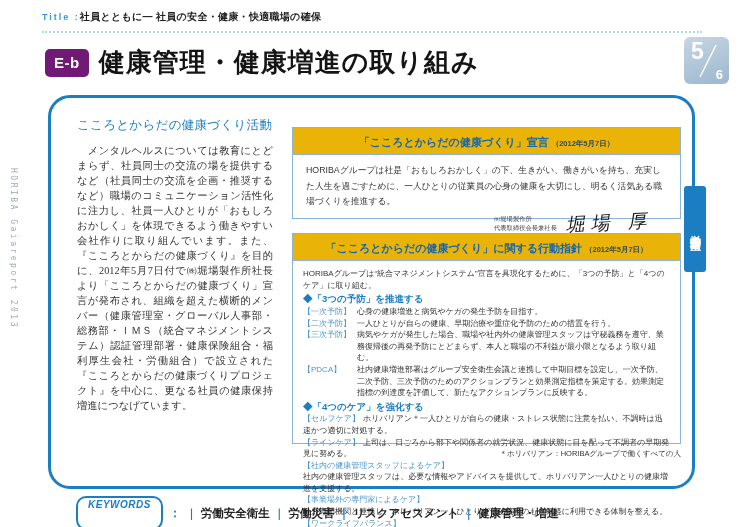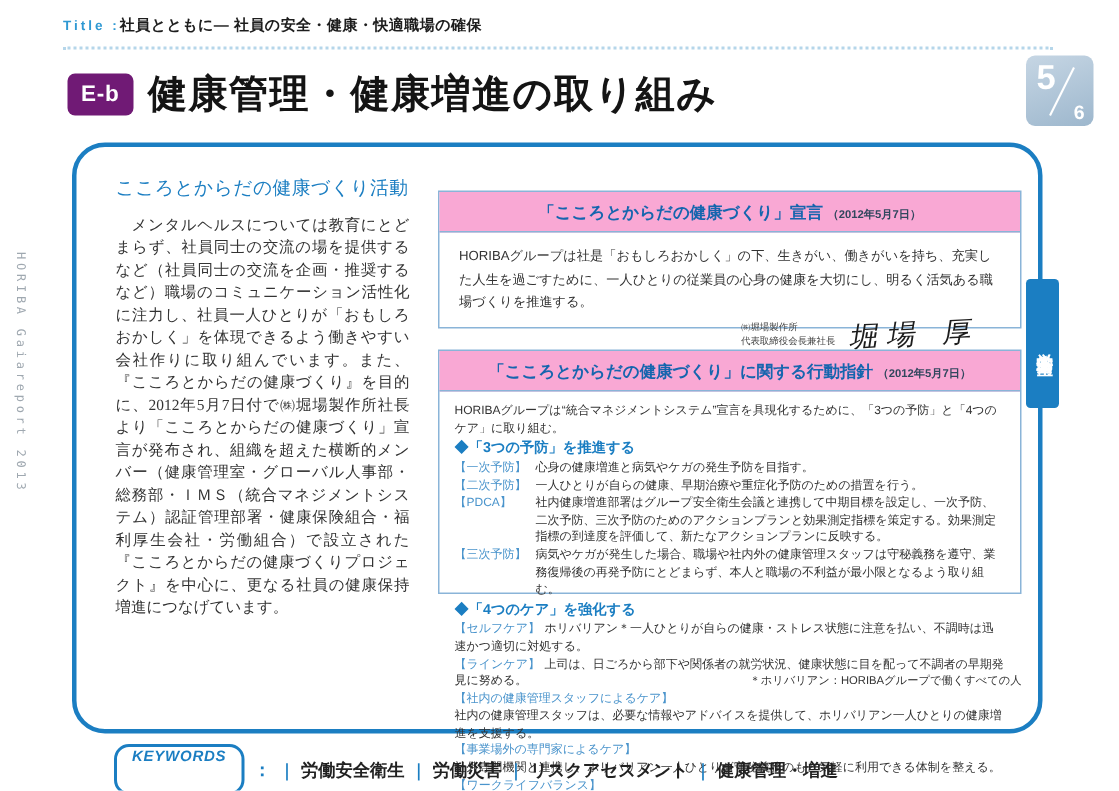--- a/index.html
+++ b/index.html
@@ -89,23 +89,23 @@
     font-size: 10.3px; line-height: 15px; color: #333;
     text-align: justify;
   }
 
   
   .doc-box {
     position: absolute; left: 292px; width: 389px;
     border: 1px solid #8ab4d8; background: #fff;
   }
   .doc-box.declaration { top: 127px; height: 92px; }
-  .doc-box.guideline   { top: 233px; height: 163px; }
+  .doc-box.guideline   { top: 233px; height: 211px; }
   .doc-box-header {
-    background: #f9a8d4; border-bottom: 1px solid #8ab4d8;
+    background: #eab308; border-bottom: 1px solid #8ab4d8;
     text-align: center; padding: 3px 0 4px; line-height: 1.2;
   }
   .doc-box-title { color: #1565ae; font-size: 11px; font-weight: bold; }
   .doc-box-date  { color: #31475e; font-size: 7.5px; font-weight: bold; margin-left: 3px; }
 
   .decl-body {
     padding: 8px 13px 0; font-size: 8.8px; line-height: 1.75; color: #333;
   }
   .signature-row {
     display: flex; justify-content: flex-end; align-items: center;
@@ -207,26 +207,26 @@
     <div class="gl-section-heading">◆「3つの予防」を推進する</div>
     <div class="gl-row">
       <span class="gl-label">【一次予防】</span>
       <span class="gl-text">心身の健康増進と病気やケガの発生予防を目指す。</span>
     </div>
     <div class="gl-row">
       <span class="gl-label">【二次予防】</span>
       <span class="gl-text">一人ひとりが自らの健康、早期治療や重症化予防のための措置を行う。</span>
     </div>
     <div class="gl-row">
+      <span class="gl-label">【三次予防】</span>
+      <span class="gl-text">病気やケガが発生した場合、職場や社内外の健康管理スタッフは守秘義務を遵守、業務復帰後の再発予防にとどまらず、本人と職場の不利益が最小限となるよう取り組む。</span>
+    </div>
+    <div class="gl-row">
       <span class="gl-label">【PDCA】</span>
       <span class="gl-text">社内健康増進部署はグループ安全衛生会議と連携して中期目標を設定し、一次予防、二次予防、三次予防のためのアクションプランと効果測定指標を策定する。効果測定指標の到達度を評価して、新たなアクションプランに反映する。</span>
-    </div>
-    <div class="gl-row">
-      <span class="gl-label">【三次予防】</span>
-      <span class="gl-text">病気やケガが発生した場合、職場や社内外の健康管理スタッフは守秘義務を遵守、業務復帰後の再発予防にとどまらず、本人と職場の不利益が最小限となるよう取り組む。</span>
     </div>
 
     <div class="gl-section-heading">◆「4つのケア」を強化する</div>
     <div class="gl-inline">
       <span class="gl-il-label">【セルフケア】</span><span>ホリバリアン＊一人ひとりが自らの健康・ストレス状態に注意を払い、不調時は迅速かつ適切に対処する。</span>
     </div>
     <div class="gl-inline">
       <span class="gl-il-label">【ラインケア】</span><span>上司は、日ごろから部下や関係者の就労状況、健康状態に目を配って不調者の早期発見に努める。</span>
     </div>
     <div>

